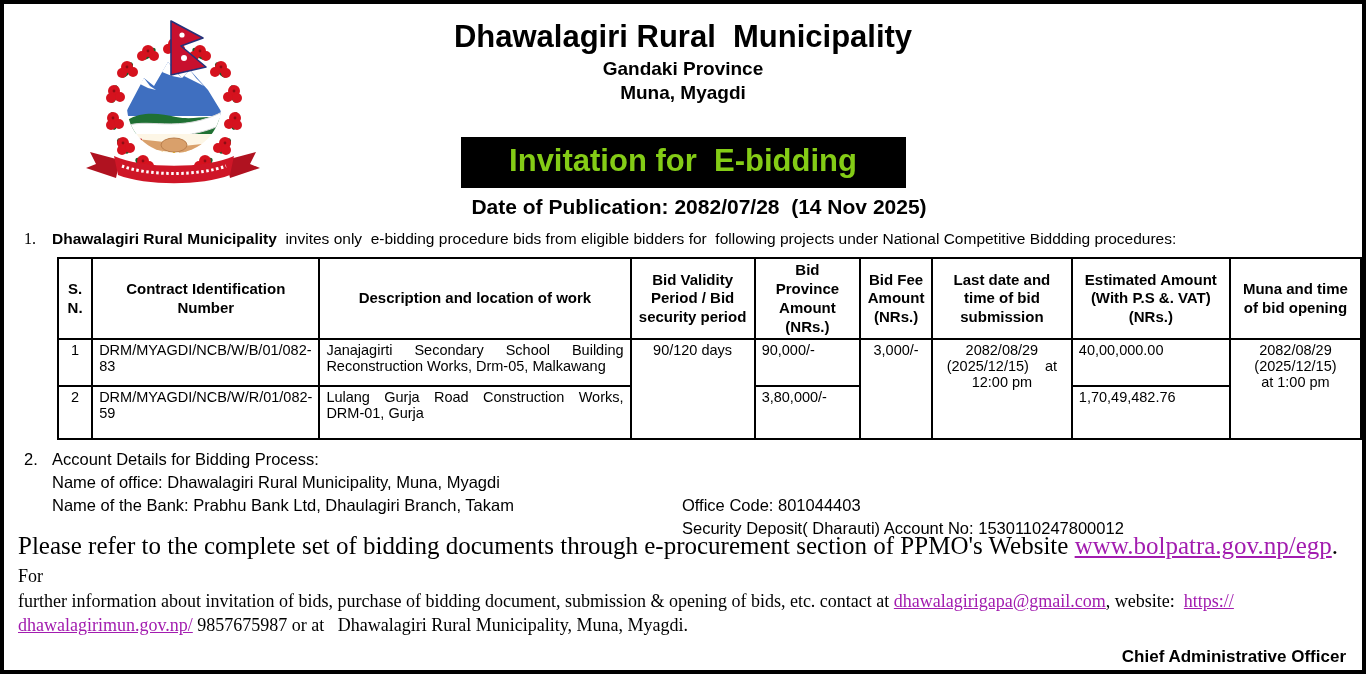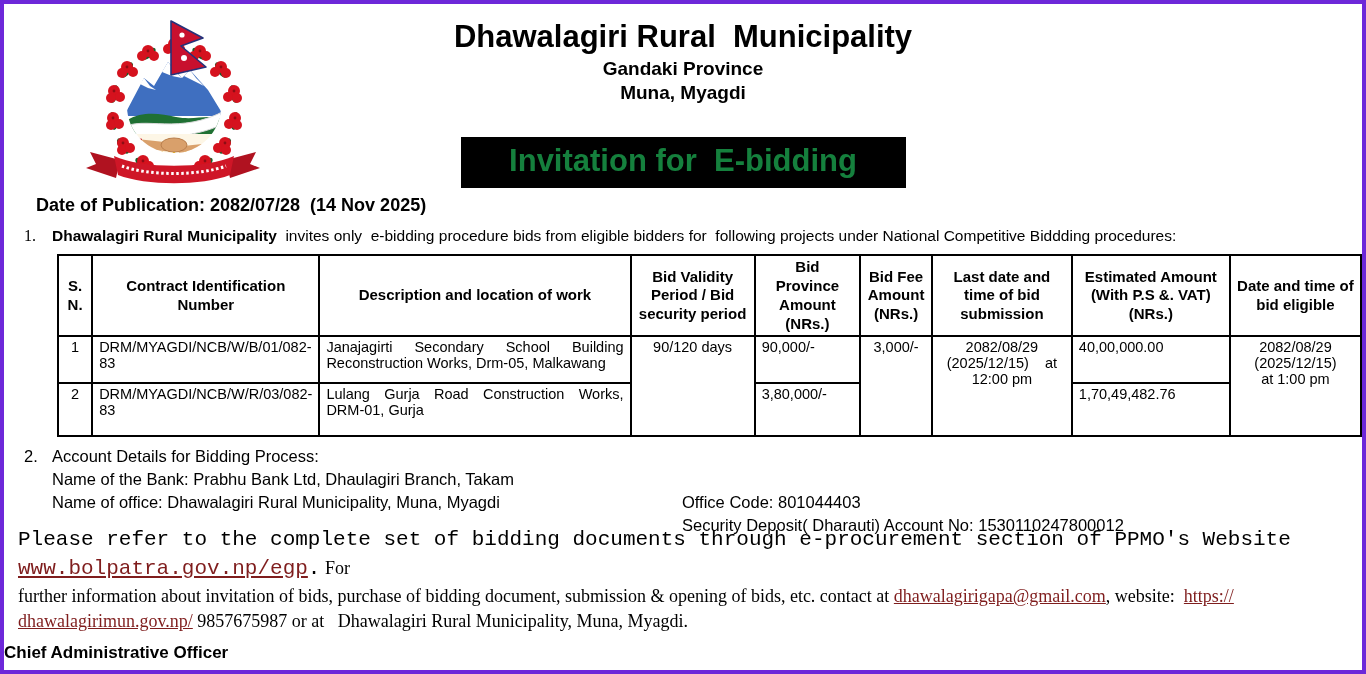--- a/index.html
+++ b/index.html
@@ -1,33 +1,33 @@
 <!DOCTYPE html>
 <html><head>
 <meta charset="utf-8">
 <style>
   html,body{margin:0;padding:0;background:#888;}
   .page{
     width:1366px;height:674px;box-sizing:border-box;background:#fff;
-    border:4px solid #6d28d9;position:relative;overflow:hidden;
+    border:4px solid #000000;position:relative;overflow:hidden;
     font-family:"Liberation Sans",sans-serif;color:#000;
   }
   
   .emblem{position:absolute;left:80px;top:14px;width:178px;height:168px;}
   .header-text{text-align:center;padding-top:16px;line-height:1.12;}
   .h-title{font-size:31px;font-weight:bold;white-space:pre-wrap;}
   .h-office{font-size:22px;font-weight:bold;margin-top:3px;}
   .h-line{font-size:19px;font-weight:bold;margin-top:3px;}
   
   .banner{
-    width:445px;margin:34px auto 0;background:#000;color:#15803d;
+    width:445px;margin:34px auto 0;background:#000;color:#84cc16;
     font-size:31px;font-weight:bold;text-align:center;
     padding:6px 0 9px;white-space:pre-wrap;box-sizing:border-box;
   }
-  .pub-date{font-weight:bold;font-size:18px;margin-top:7px;white-space:pre-wrap;margin-left:32px;}
+  .pub-date{text-align:center;font-weight:bold;font-size:21px;margin-top:7px;white-space:pre-wrap;margin-left:32px;}
   
   .intro{display:flex;margin:10px 12px 0 20px;font-size:15.5px;line-height:1.25;}
   .intro-num{width:28px;flex:0 0 28px;font-family:"Liberation Serif",serif;font-size:16px;}
   .intro-text{white-space:pre-wrap;}
   .intro-bold{font-weight:bold;}
   
   table.bids{border-collapse:collapse;margin:8px 0 0 53px;table-layout:fixed;}
   table.bids th,table.bids td{
     border:2px solid #000;font-size:14.5px;padding:2px 6px;vertical-align:top;
     overflow:hidden;
@@ -42,23 +42,23 @@
   td.padtop{padding-top:6px;}
   td.vbottom{vertical-align:bottom;padding-bottom:4px;}
   td.vmid{vertical-align:middle;}
   
   .accounts{position:relative;margin:8px 12px 0 20px;font-size:16.5px;line-height:23px;}
   .acc-row{display:flex;}
   .acc-num{width:28px;flex:0 0 28px;}
   .acc-right{position:absolute;left:658px;top:46px;line-height:23px;}
   
   .footer{margin:12px 14px 0 14px;font-family:"Liberation Serif",serif;font-size:18px;line-height:1.38;}
-  .f-big{font-size:21px;font-family:Liberation Mono, monospace;}
-  .lnk{color:#7f1d1d;text-decoration:underline;cursor:pointer;}
-  .signature{text-align:left;margin:9px 16px 0 0;font-weight:bold;font-size:17px;font-family:"Liberation Sans",sans-serif;}
+  .f-big{font-size:25px;}
+  .lnk{color:#a21caf;text-decoration:underline;cursor:pointer;}
+  .signature{text-align:right;margin:9px 16px 0 0;font-weight:bold;font-size:17px;font-family:"Liberation Sans",sans-serif;}
 </style>
 </head>
 <body>
 
 <div class="page">
 
   <svg class="emblem" viewBox="0 0 178 168" aria-hidden="true">
 
     <g>
       <g fill="#1a5c2a">
@@ -210,61 +210,61 @@
       <tr>
         <th class="th-sn">S.
 N.</th>
         <th>Contract Identification Number</th>
         <th>Description and location of work</th>
         <th>Bid Validity Period / Bid security period</th>
         <th>Bid Province Amount (NRs.)</th>
         <th>Bid Fee Amount (NRs.)</th>
         <th>Last date and time of bid submission</th>
         <th>Estimated Amount (With P.S &amp;. VAT) (NRs.)</th>
-        <th>Date and time of bid eligible</th>
+        <th>Muna and time of bid opening</th>
       </tr>
     </thead>
     <tbody>
       <tr class="row1">
         <td class="c">1</td>
         <td>DRM/MYAGDI/NCB/W/B/01/082-83</td>
         <td class="just">Janajagirti Secondary School  Building Reconstruction Works, Drm-05, Malkawang</td>
         <td class="c padtop" rowspan="2">90/120 days</td>
         <td>90,000/-</td>
         <td class="c padtop" rowspan="2">3,000/-</td>
         <td class="c pre padtop" rowspan="2">2082/08/29
 (2025/12/15)    at
 12:00 pm</td>
         <td>40,00,000.00</td>
         <td class="c pre padtop" rowspan="2">2082/08/29
 (2025/12/15)
 at 1:00 pm</td>
       </tr>
       <tr class="row2">
         <td class="c">2</td>
-        <td>DRM/MYAGDI/NCB/W/R/03/082-83</td>
+        <td>DRM/MYAGDI/NCB/W/R/01/082-59</td>
         <td class="just">Lulang Gurja Road Construction Works, DRM-01, Gurja</td>
         <td class="vbottom">3,80,000/-</td>
         <td class="vmid">1,70,49,482.76</td>
       </tr>
     </tbody>
   </table>
 
   <div class="accounts">
     <div class="acc-row">
       <span class="acc-num">2.</span>
       <span>Account Details for Bidding Process:</span>
     </div>
     <div class="acc-row">
       <span class="acc-num"></span>
-      <span>Name of the Bank: Prabhu Bank Ltd, Dhaulagiri Branch, Takam</span>
+      <span>Name of office: Dhawalagiri Rural Municipality, Muna, Myagdi</span>
     </div>
     <div class="acc-row">
       <span class="acc-num"></span>
-      <span>Name of office: Dhawalagiri Rural Municipality, Muna, Myagdi</span>
+      <span>Name of the Bank: Prabhu Bank Ltd, Dhaulagiri Branch, Takam</span>
     </div>
     <div class="acc-right">
       <div>Office Code: 801044403</div>
       <div>Security Deposit( Dharauti) Account No: 1530110247800012</div>
     </div>
   </div>
 
   <div class="footer">
     <span class="f-big">Please refer to the complete set of bidding documents through e-procurement section of PPMO's Website </span><a class="lnk f-big">www.bolpatra.gov.np/egp</a><span class="f-big">.</span><span> For</span><br>
     <span>further information about invitation of bids, purchase of bidding document, submission &amp; opening of bids, etc. contact at </span><a class="lnk">dhawalagirigapa@gmail.com</a><span style="white-space:pre-wrap;">, website:  </span><a class="lnk"><span>https://</span><br><span>dhawalagirimun.gov.np/</span></a><span style="white-space:pre-wrap;"> 9857675987 or at   Dhawalagiri Rural Municipality, Muna, Myagdi.</span>

